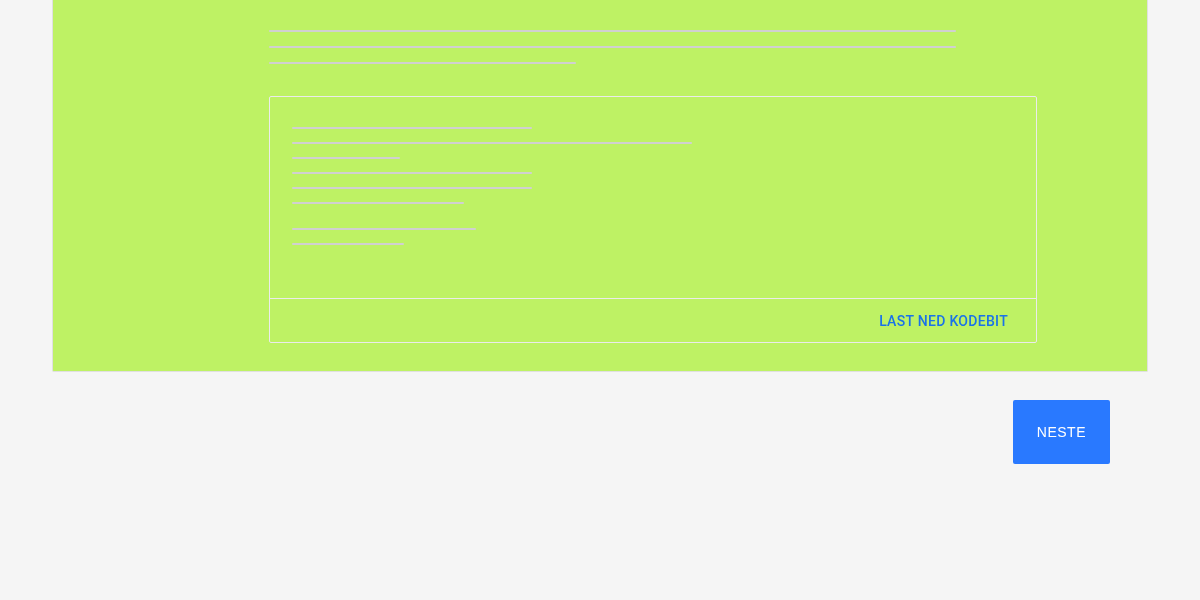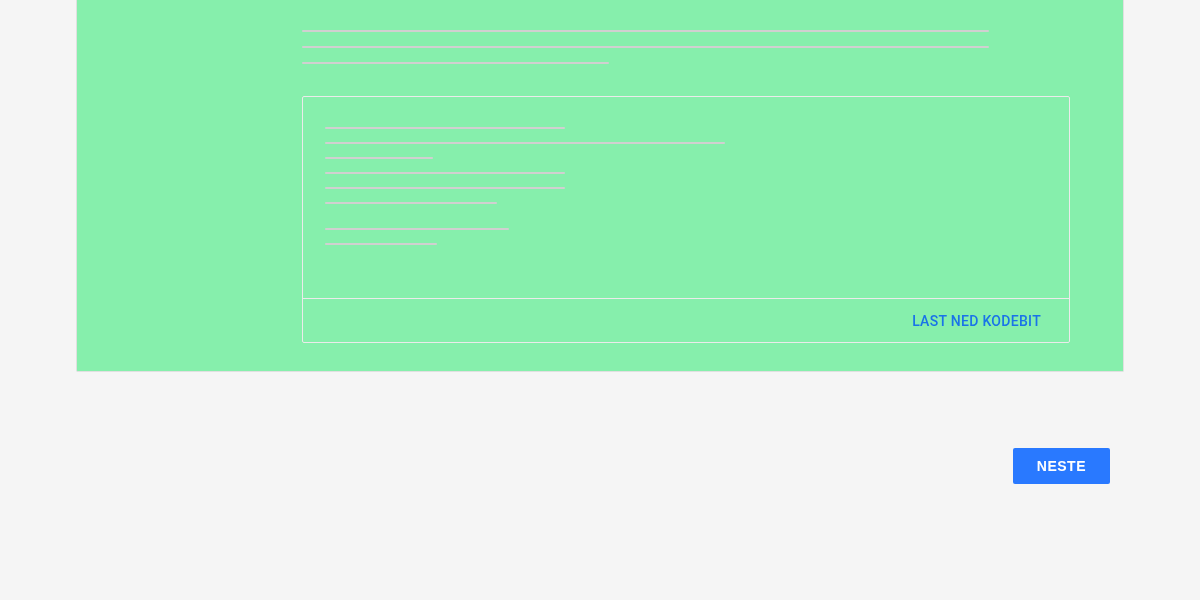--- a/index.html
+++ b/index.html
@@ -8,26 +8,26 @@
       padding: 0;
     }
     body {
       font-family: -apple-system, BlinkMacSystemFont, "Segoe UI", Roboto, Arial, sans-serif;
       background: #f5f5f5;
       width: 1200px;
       height: 600px;
       overflow: hidden;
     }
     .card {
-      background: #86efac;
+      background: #bef264;
       border: 1px solid #e0e0e0;
       border-top: none;
       border-radius: 0 0 2px 2px;
-      margin: 0 76px;
-      padding: 0 0 28px 9px;
+      margin: 0 52px;
+      padding: 0 0 28px 0;
     }
     .content-area {
       padding: 30px 68px 0 216px;
     }
     .text-lines {
       margin-bottom: 32px;
     }
     .text-line {
       height: 2px;
       background: #d0d0d0;
@@ -79,28 +79,27 @@
     }
 
     .button-row {
       margin: 28px 90px 0 0;
       text-align: right;
     }
     .next-button {
       background: #2979ff;
       color: #fff;
       border: none;
-      padding: 10px 24px;
+      padding: 24px 24px;
       font-size: 14px;
-      font-weight: 700;
+      font-weight: 400;
       letter-spacing: 0.5px;
       border-radius: 2px;
       cursor: pointer;
       text-transform: uppercase;
-      margin-top: 48px;
     }
   </style>
 </head>
 <body>
 
 <div class="card">
   <div class="content-area">
     <div class="text-lines">
       <div class="text-line tl1"></div>
       <div class="text-line tl2"></div>

